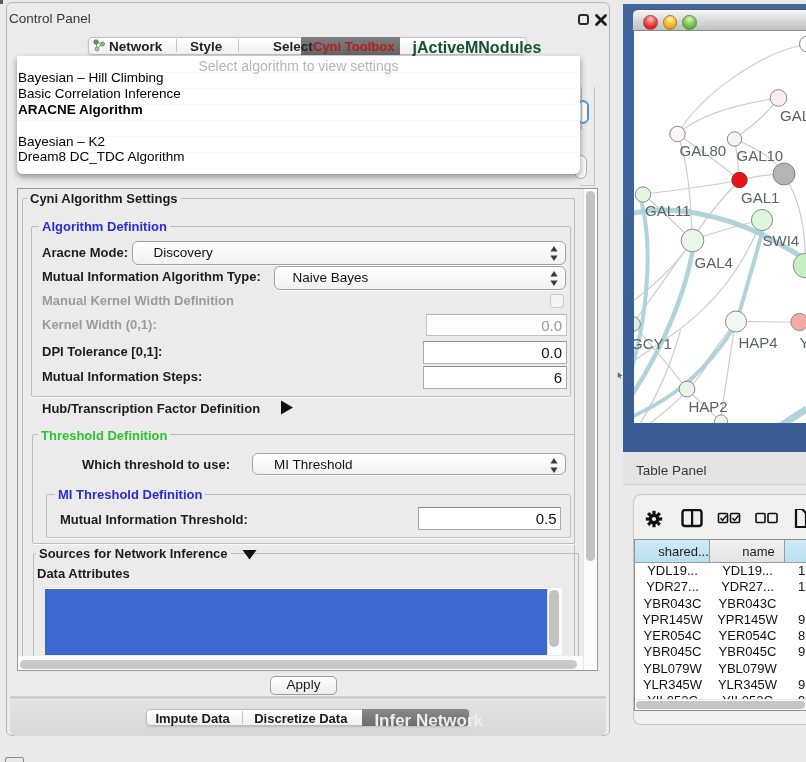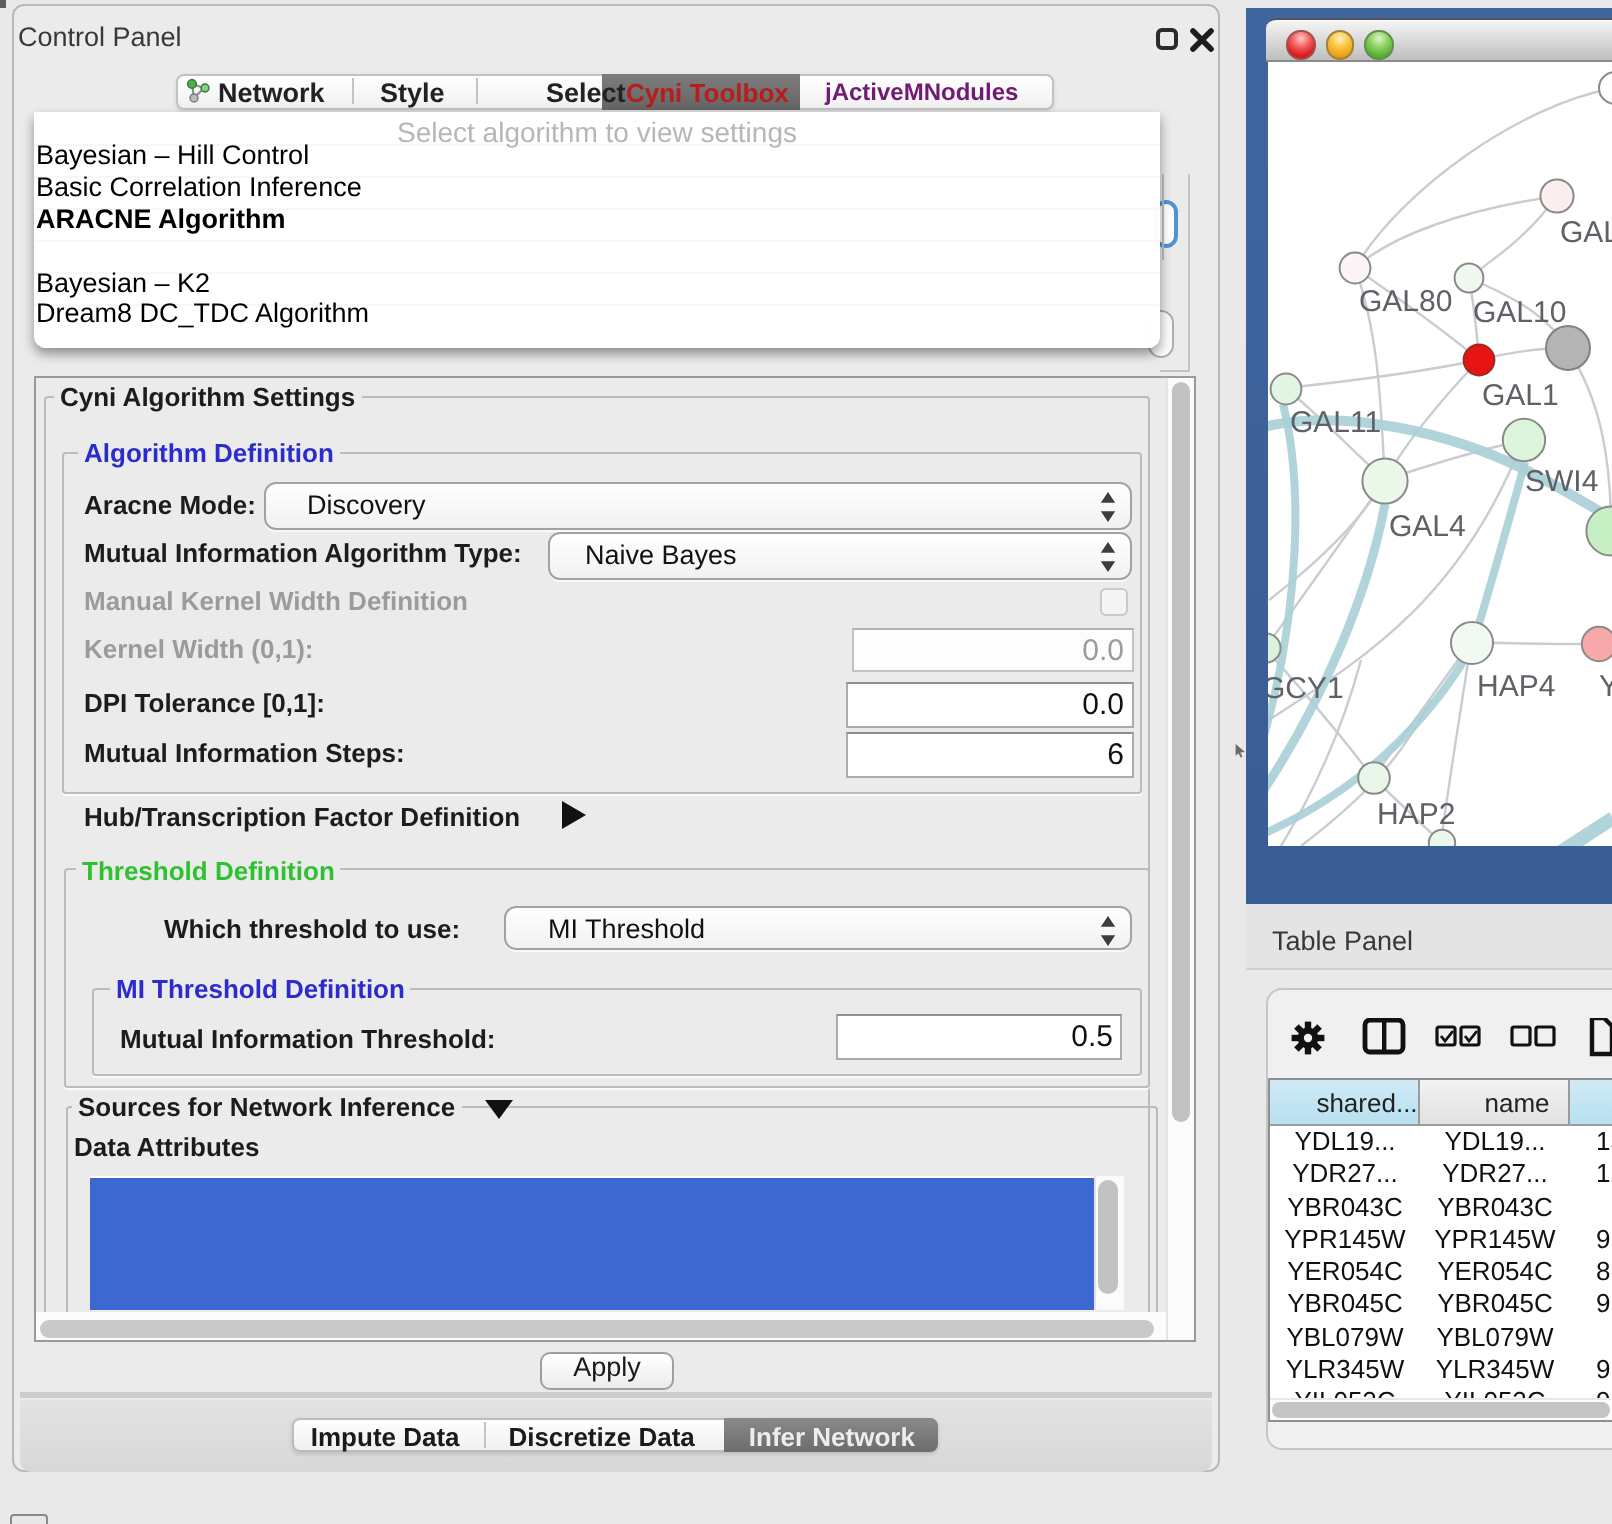--- a/index.html
+++ b/index.html
@@ -39,21 +39,21 @@
 <svg class="abs" style="left:92px;top:38px;" width="15" height="15" viewBox="0 0 15 15">
   <path d="M4 4 L10 6 M4 4 L5 11 M10 6 L5 11" stroke="#8a8a8a" stroke-width="1"></path>
   <circle cx="4" cy="4" r="2.2" fill="#4cae4c" stroke="#2d7a2d" stroke-width=".7"></circle>
   <circle cx="10.5" cy="6" r="2" fill="#8bc98b" stroke="#2d7a2d" stroke-width=".7"></circle>
   <circle cx="5" cy="11" r="2" fill="#bbb" stroke="#777" stroke-width=".7"></circle>
 </svg>
 <div class="abs" style="left:109px;top:38.5px;font-size:13.5px;font-weight:bold;color:#222;">Network</div>
 <div class="abs" style="left:190px;top:38.5px;font-size:13.5px;font-weight:bold;color:#222;">Style</div>
 <div class="abs" style="left:246px;top:38.5px;font-size:13.5px;font-weight:bold;color:#222;margin-left:27px;">Select</div>
 <div class="abs" style="left:313px;top:38.5px;font-size:13px;font-weight:bold;color:#b91c1c;">Cyni Toolbox</div>
-<div class="abs" style="left:412.5px;top:38.5px;font-size:12px;font-weight:bold;color:#701a75;">jActiveMNodules</div>
+<div class="abs" style="left:412.5px;top:38.5px;font-size:16px;font-weight:bold;color:#14532d;">jActiveMNodules</div>
 
 <div class="abs" style="left:577px;top:100px;width:12px;height:24px;border:2.5px solid #4d94d6;border-radius:6px;background:#fff;box-sizing:border-box;"></div>
 <div class="abs" style="left:581px;top:87px;width:1px;height:43px;background:#bdbdbd;"></div>
 <div class="abs" style="left:594px;top:87px;width:1px;height:99px;background:#c2c2c2;"></div>
 <div class="abs" style="left:580px;top:185px;width:14px;height:1px;background:#c2c2c2;"></div>
 <div class="abs" style="left:574px;top:155px;width:13px;height:24px;border:1px solid #adadad;border-radius:7px;background:#fbfbfb;box-sizing:border-box;"></div>
 
 <div class="abs" style="left:17px;top:188px;width:581px;height:483px;background:#ebebeb;border:1px solid #9a9a9a;box-sizing:border-box;"></div>
 
 <div class="gbox" style="left:22px;top:198px;width:551px;height:468px;border-bottom:none;"></div>
@@ -141,42 +141,42 @@
 
 <div class="abs" style="left:17px;top:56px;width:563px;height:118px;background:rgba(255,255,255,.97);
   border-radius:0 0 6px 6px;box-shadow:0 3px 6px rgba(0,0,0,.4);overflow:hidden;">
   <div class="abs" style="left:0;top:16px;width:100%;height:1px;background:#f7f7f7;"></div>
   <div class="abs" style="left:0;top:32px;width:100%;height:1px;background:#f7f7f7;"></div>
   <div class="abs" style="left:0;top:48px;width:100%;height:1px;background:#f7f7f7;"></div>
   <div class="abs" style="left:0;top:64px;width:100%;height:1px;background:#f7f7f7;"></div>
   <div class="abs" style="left:0;top:80px;width:100%;height:1px;background:#f7f7f7;"></div>
   <div class="abs" style="left:0;top:96px;width:100%;height:1px;background:#f7f7f7;"></div>
   <div class="abs" style="left:0;top:1.5px;width:100%;text-align:center;font-size:14px;color:#b6b6b6;">Select algorithm to view settings</div>
-  <div class="abs" style="left:1px;top:13.9px;font-size:13.5px;color:#000;white-space:nowrap;">Bayesian – Hill Control</div>
+  <div class="abs" style="left:1px;top:13.9px;font-size:13.5px;color:#000;white-space:nowrap;">Bayesian – Hill Climbing</div>
   <div class="abs" style="left:1px;top:29.8px;font-size:13.5px;color:#000;white-space:nowrap;">Basic Correlation Inference</div>
   <div class="abs" style="left:1px;top:45.7px;font-size:13.5px;color:#000;font-weight:bold;white-space:nowrap;">ARACNE Algorithm</div>
   <div class="abs" style="left:1px;top:77.5px;font-size:13.5px;color:#000;white-space:nowrap;">Bayesian – K2</div>
   <div class="abs" style="left:1px;top:93.4px;font-size:13.5px;color:#000;white-space:nowrap;">Dream8 DC_TDC Algorithm</div>
 </div>
 
 <div class="abs" style="left:270px;top:676px;width:67px;height:19px;background:linear-gradient(#ffffff,#ececec);
   border:1px solid #9f9f9f;border-radius:5px;box-sizing:border-box;text-align:center;">
   <span style="font-size:13.5px;color:#1a1a1a;position:relative;top:-2px;">Apply</span>
 </div>
 
 <div class="abs" style="left:10px;top:696px;width:596px;height:3px;background:#cdcdcd;"></div>
 <div class="abs" style="left:10px;top:699.5px;width:596px;height:36px;background:linear-gradient(#e2e2e2,#d8d8d8);border-radius:0 0 6px 6px;"></div>
 
 <div class="abs" style="left:146px;top:708.5px;width:323px;height:17.5px;background:linear-gradient(#ffffff,#f0f0f0);
   border:1px solid #bcbcbc;border-radius:4px;box-shadow:0 1px 2px rgba(0,0,0,.15);box-sizing:border-box;"></div>
 <div class="abs" style="left:361.5px;top:708.5px;width:107.5px;height:17.5px;background:linear-gradient(#8a8a8a,#6c6c6c);border-radius:0 4px 4px 0;box-sizing:border-box;"></div>
 <div class="abs" style="left:241.7px;top:710.5px;width:1px;height:13px;background:#c4c4c4;"></div>
 <div class="abs" style="left:155.4px;top:710.5px;font-size:13px;font-weight:bold;color:#1a1a1a;">Impute Data</div>
 <div class="abs" style="left:254.2px;top:710.5px;font-size:13px;font-weight:bold;color:#1a1a1a;">Discretize Data</div>
-<div class="abs" style="left:374.4px;top:710.5px;font-size:13px;font-weight:bold;color:#ededed;">Infer Network</div>
+<div class="abs" style="left:374.4px;top:710.5px;font-size:17px;font-weight:bold;color:#ededed;">Infer Network</div>
 
 <div class="abs" style="left:5px;top:757px;width:19px;height:10px;border:1.5px solid #8a8a8a;background:#e8e8e8;border-radius:2px;box-sizing:border-box;"></div>
 
 <svg class="abs" style="left:617px;top:372px;" width="6" height="7" viewBox="0 0 6 7">
  <path d="M0.8 0 L5.5 4 L3.2 4.2 L4.2 6.5 L3.3 6.8 L2.3 4.7 L0.8 5.8 Z" fill="#6a6a6a"></path>
 </svg>
 
 <div class="abs" style="left:623px;top:4px;width:183px;height:448px;background:linear-gradient(#41669f,#3a5c95);"></div>
 <div class="abs" style="left:633px;top:9px;width:173px;height:22px;background:linear-gradient(#f6f6f6,#bfbfbf);
   border-bottom:1px solid #8a8a8a;border-top:1px solid #52555e;border-radius:5px 0 0 0;box-sizing:border-box;"></div>

